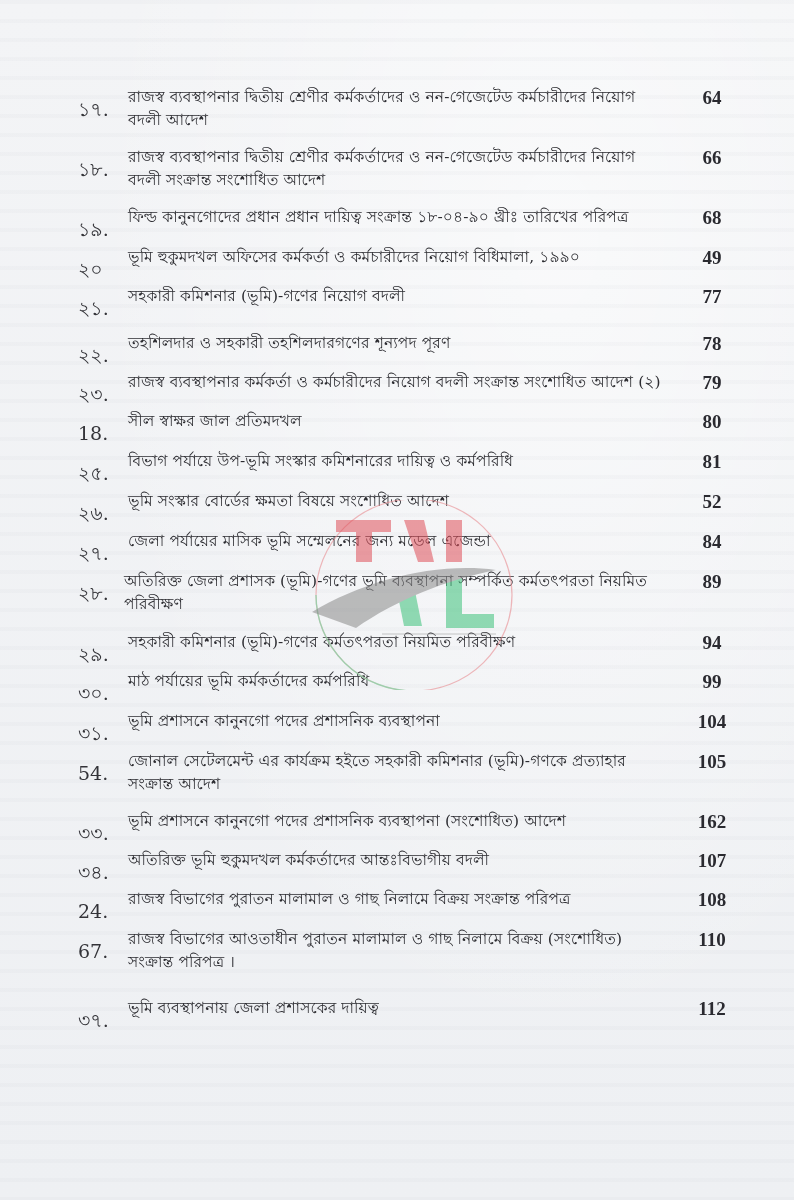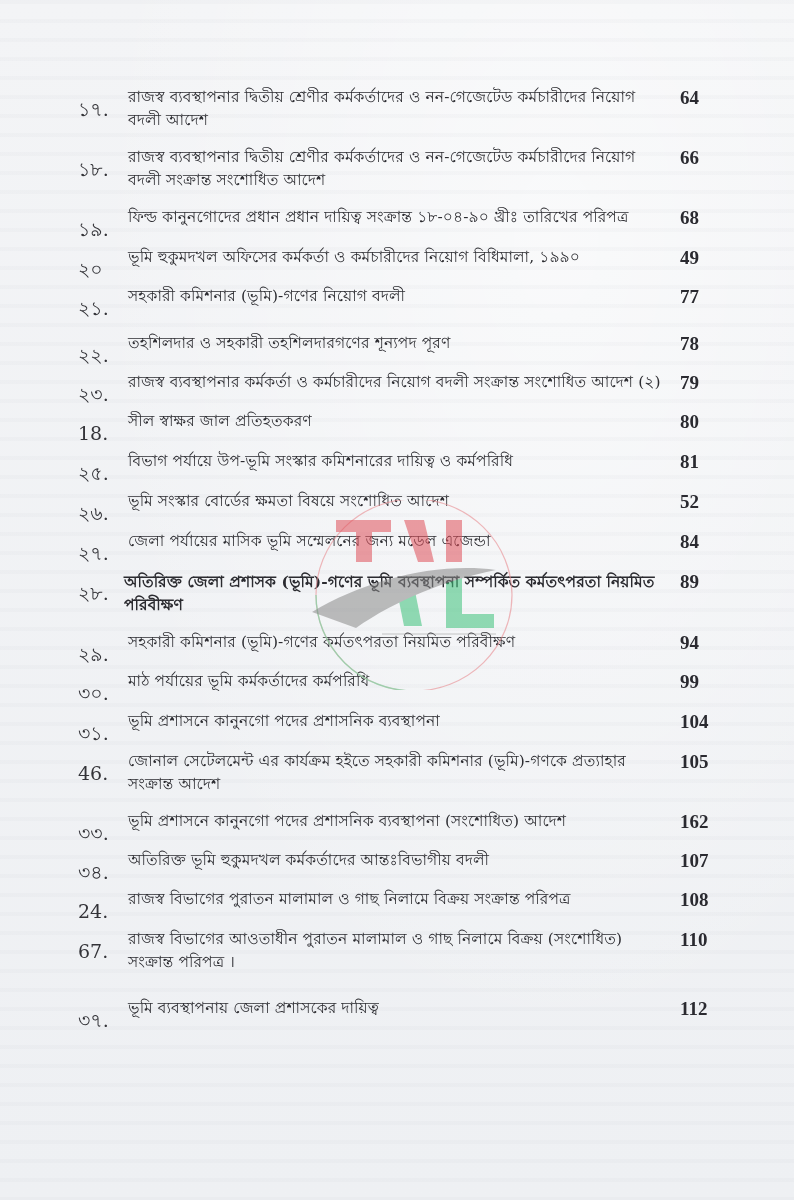--- a/index.html
+++ b/index.html
@@ -30,23 +30,24 @@
   .toc-num {
     position: absolute; left: 78px; top: 12px;
     font-size: 19px;
     color: #333338;
   }
   .toc-title {
     position: absolute; left: 128px; top: 0; width: 540px;
     color: #2b2b30;
     letter-spacing: 0.1px;
   }
-  .toc-entry.shift .toc-title { left: 124px; font-weight: bold; }
+  .toc-entry.shift .toc-title { left: 124px; }
   .toc-page {
     position: absolute; left: 680px; width: 64px; top: 0;
+    text-align: center;
     font-family: "Liberation Serif", "DejaVu Serif", serif;
     font-weight: bold; font-size: 19px;
     color: #2a2a30;
   }
   .watermark {
     position: absolute; left: 296px; top: 500px; width: 236px; height: 190px;
     pointer-events: none;
   }
 </style>
 </head>
@@ -86,21 +87,21 @@
       <span class="toc-title">তহশিলদার ও সহকারী তহশিলদারগণের শূন্যপদ পূরণ</span>
       <span class="toc-page">78</span>
     </div>
     <div class="toc-entry" style="top:371px">
       <span class="toc-num">২৩.</span>
       <span class="toc-title" style="width:570px">রাজস্ব ব্যবস্থাপনার কর্মকর্তা ও কর্মচারীদের নিয়োগ বদলী সংক্রান্ত সংশোধিত আদেশ (২)</span>
       <span class="toc-page">79</span>
     </div>
     <div class="toc-entry" style="top:410px">
       <span class="toc-num">18.</span>
-      <span class="toc-title">সীল স্বাক্ষর জাল প্রতিহতকরণ</span>
+      <span class="toc-title">সীল স্বাক্ষর জাল প্রতিমদখল</span>
       <span class="toc-page">80</span>
     </div>
     <div class="toc-entry" style="top:450px">
       <span class="toc-num">২৫.</span>
       <span class="toc-title">বিভাগ পর্যায়ে উপ-ভূমি সংস্কার কমিশনারের দায়িত্ব ও কর্মপরিধি</span>
       <span class="toc-page">81</span>
     </div>
     <div class="toc-entry" style="top:490px">
       <span class="toc-num">২৬.</span>
       <span class="toc-title">ভূমি সংস্কার বোর্ডের ক্ষমতা বিষয়ে সংশোধিত আদেশ</span>
@@ -125,21 +126,21 @@
       <span class="toc-num">৩০.</span>
       <span class="toc-title">মাঠ পর্যায়ের ভূমি কর্মকর্তাদের কর্মপরিধি</span>
       <span class="toc-page">99</span>
     </div>
     <div class="toc-entry" style="top:710px">
       <span class="toc-num">৩১.</span>
       <span class="toc-title">ভূমি প্রশাসনে কানুনগো পদের প্রশাসনিক ব্যবস্থাপনা</span>
       <span class="toc-page">104</span>
     </div>
     <div class="toc-entry" style="top:750px">
-      <span class="toc-num">46.</span>
+      <span class="toc-num">54.</span>
       <span class="toc-title">জোনাল সেটেলমেন্ট এর কার্যক্রম হইতে সহকারী কমিশনার (ভূমি)-গণকে প্রত্যাহার সংক্রান্ত আদেশ</span>
       <span class="toc-page">105</span>
     </div>
     <div class="toc-entry" style="top:810px">
       <span class="toc-num">৩৩.</span>
       <span class="toc-title">ভূমি প্রশাসনে কানুনগো পদের প্রশাসনিক ব্যবস্থাপনা (সংশোধিত) আদেশ</span>
       <span class="toc-page">162</span>
     </div>
     <div class="toc-entry" style="top:849px">
       <span class="toc-num">৩৪.</span>

